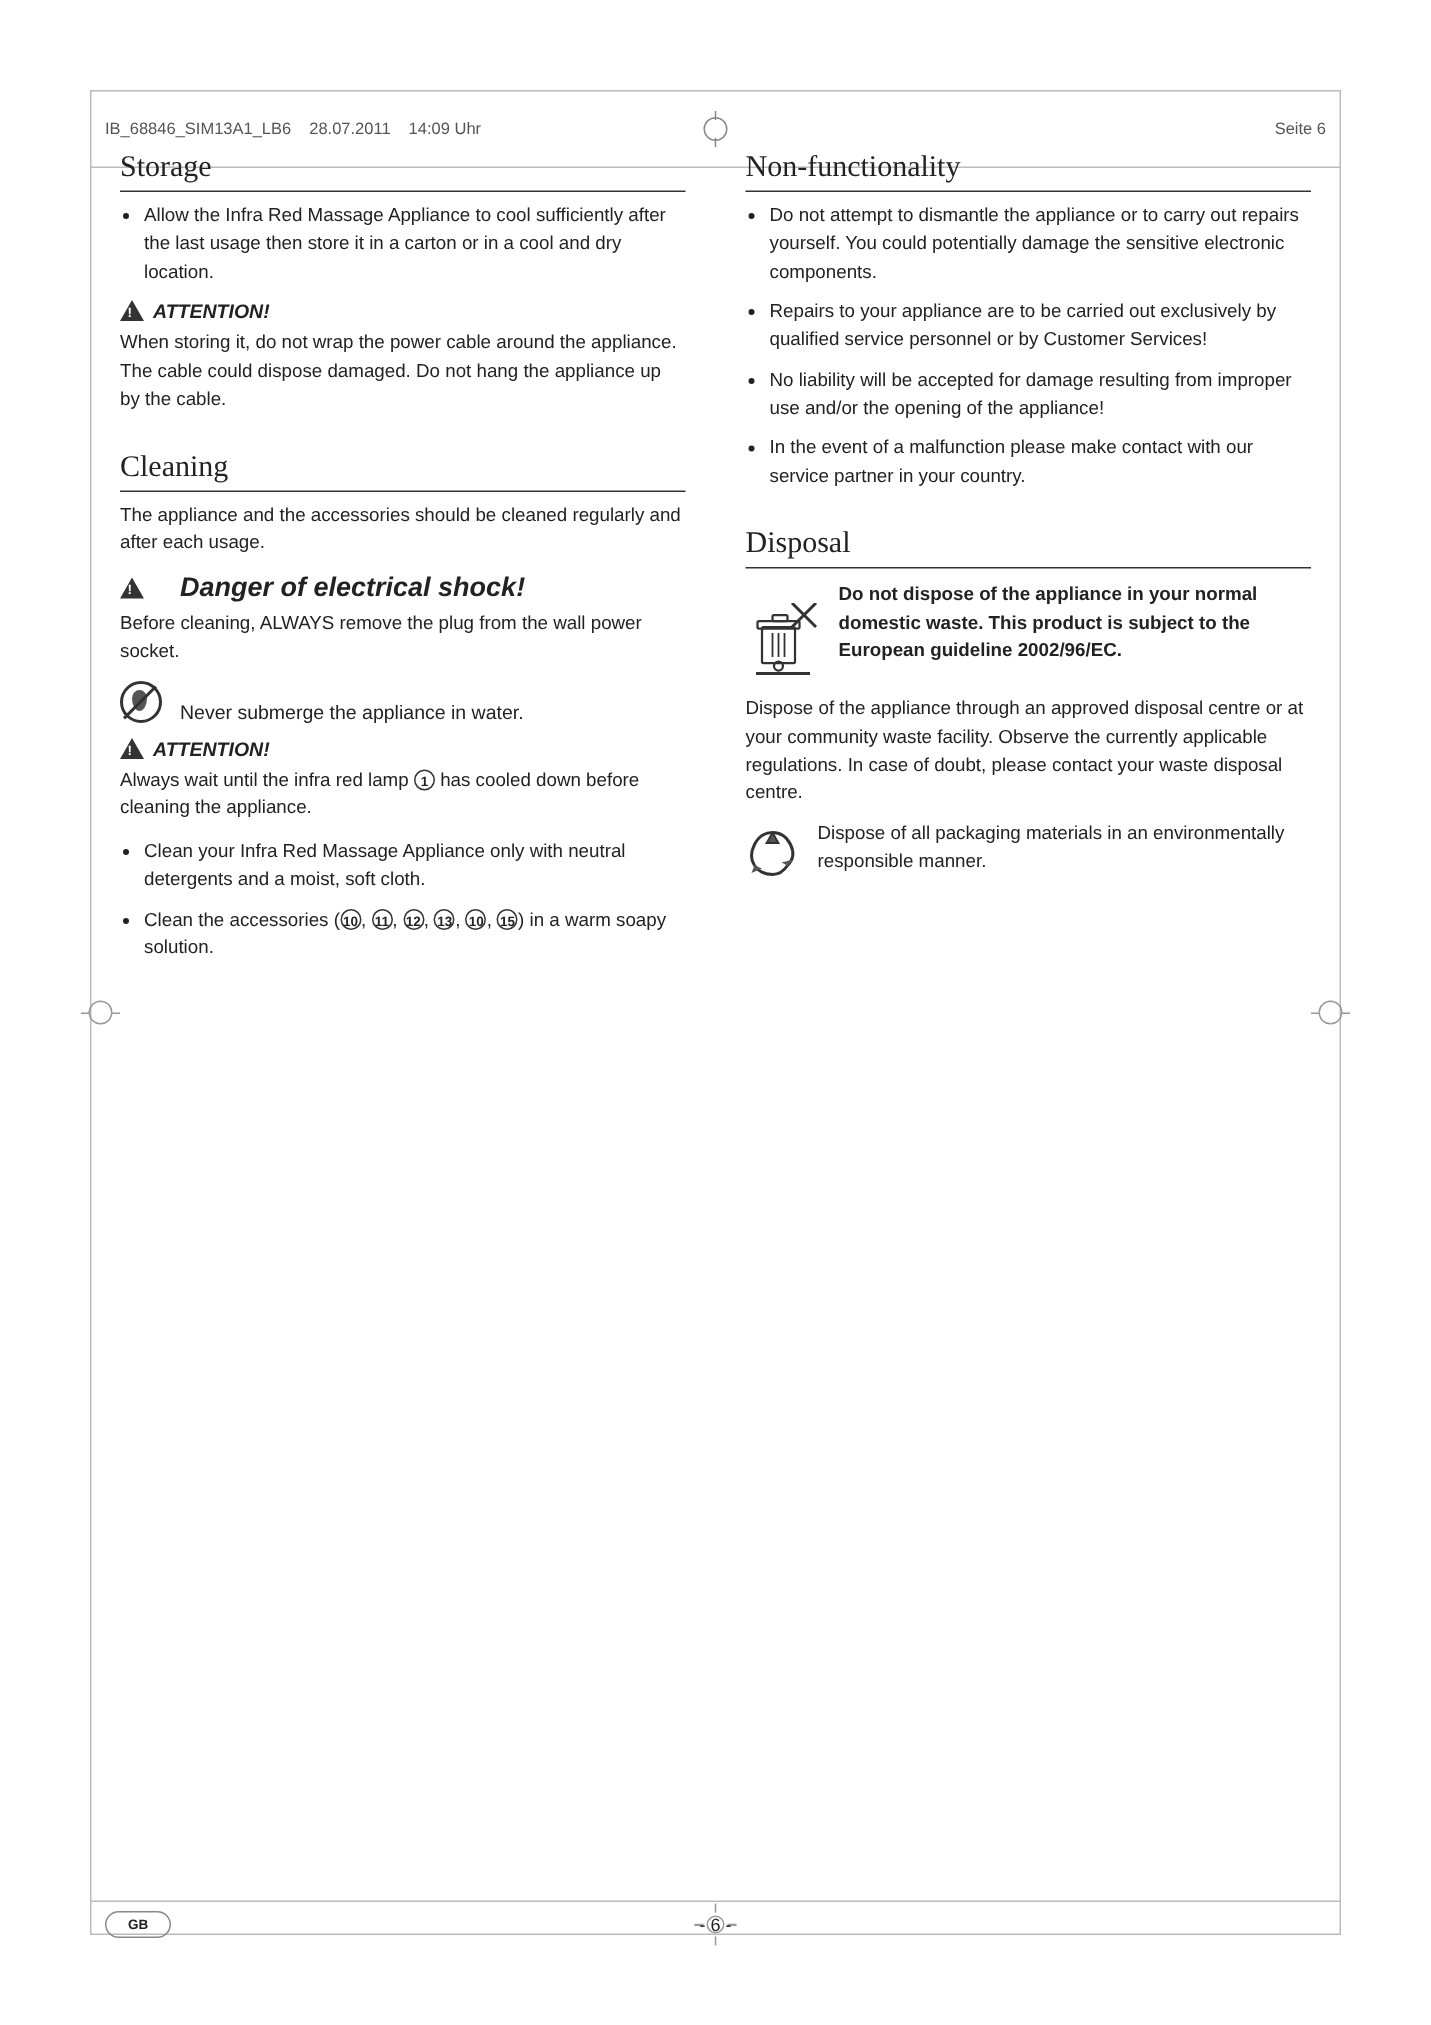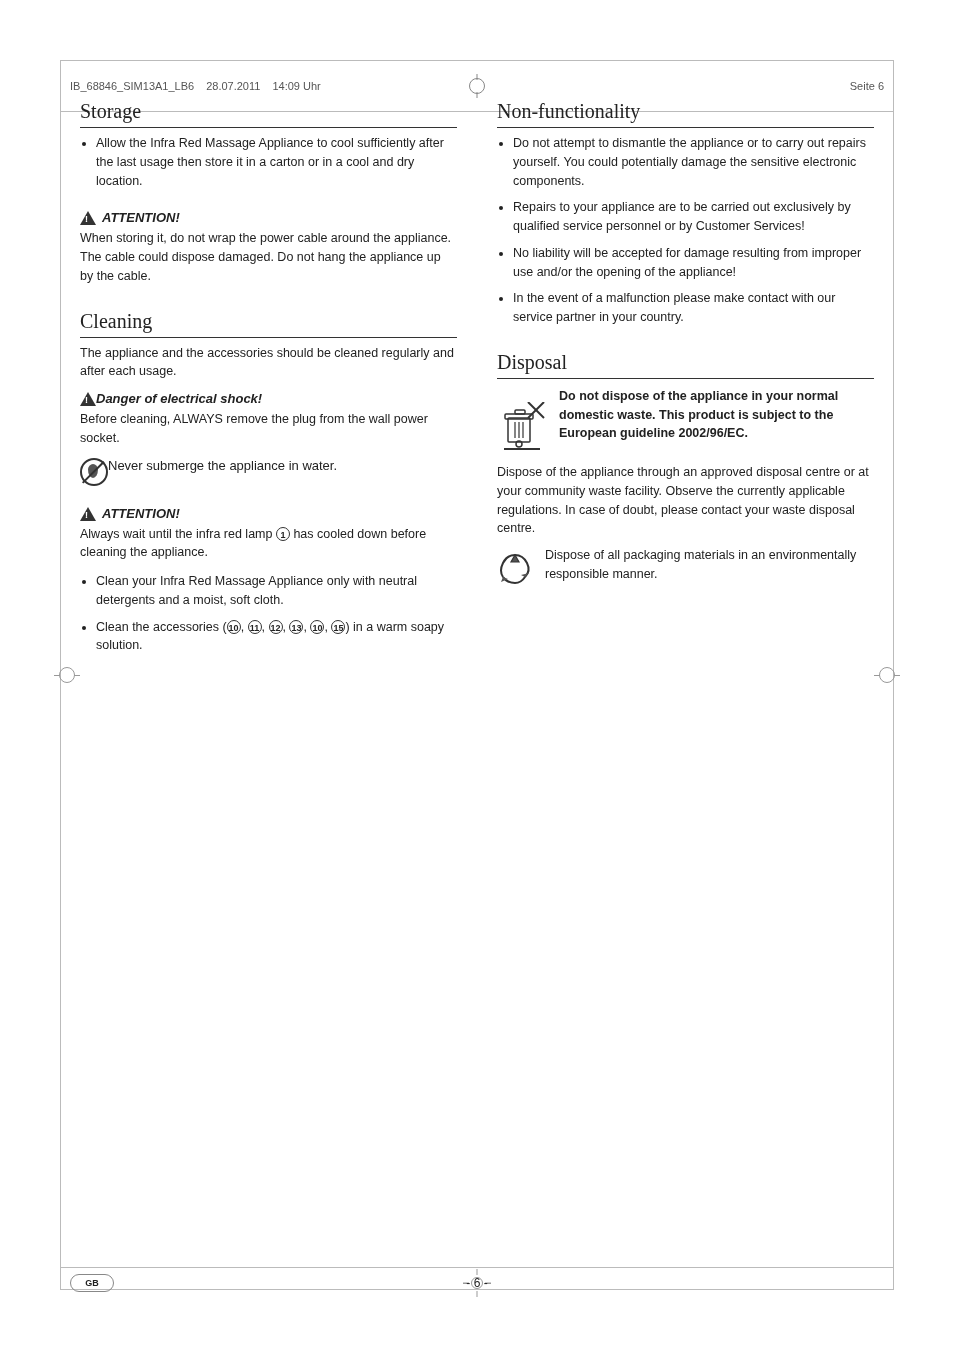--- a/index.html
+++ b/index.html
@@ -134,23 +134,22 @@
     .attention-box {
       margin: 10px 0;
     }
 
     .attention-title {
       font-size: 13px;
       font-weight: bold;
       font-style: italic;
       margin-bottom: 4px;
       display: flex;
-      align-items: flex-end;
+      align-items: flex-start;
       gap: 6px;
-      margin-top: 20px;
     }
 
     .triangle-icon {
       display: inline-block;
       width: 0;
       height: 0;
       border-left: 8px solid transparent;
       border-right: 8px solid transparent;
       border-bottom: 14px solid #333;
       position: relative;
@@ -161,22 +160,22 @@
       bottom: -13px;
       left: -3px;
       font-size: 9px;
       color: white;
       font-style: normal;
     }
 
     
     .no-submerge {
       display: flex;
-      align-items: flex-start;
-      gap: 0;
+      align-items: flex-end;
+      gap: 12px;
       margin: 8px 0;
     }
 
     .no-symbol {
       width: 28px;
       height: 28px;
       border: 2px solid #333;
       border-radius: 50%;
       position: relative;
       flex-shrink: 0;
@@ -198,27 +197,27 @@
       top: 4px;
       left: 6px;
       width: 10px;
       height: 14px;
       border-radius: 50% 50% 50% 50% / 40% 40% 60% 60%;
       background: #555;
     }
 
     
     .danger-title {
-      font-size: 13px;
+      font-size: 18px;
       font-weight: bold;
       font-style: italic;
       margin-bottom: 4px;
       display: flex;
       align-items: center;
-      gap: 0;
+      gap: 24px;
     }
 
     
     .disposal-icon-box {
       display: flex;
       align-items: flex-end;
       gap: 12px;
       margin: 8px 0 12px 0;
     }
 

